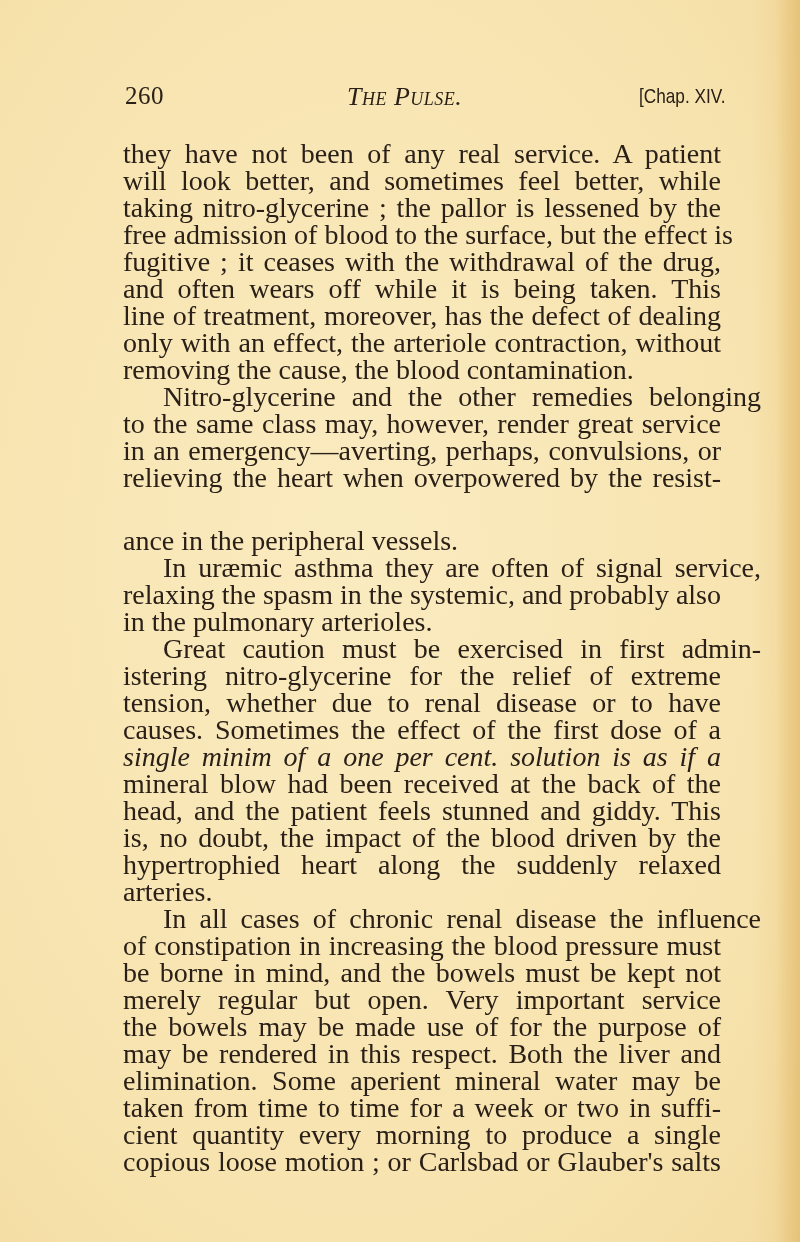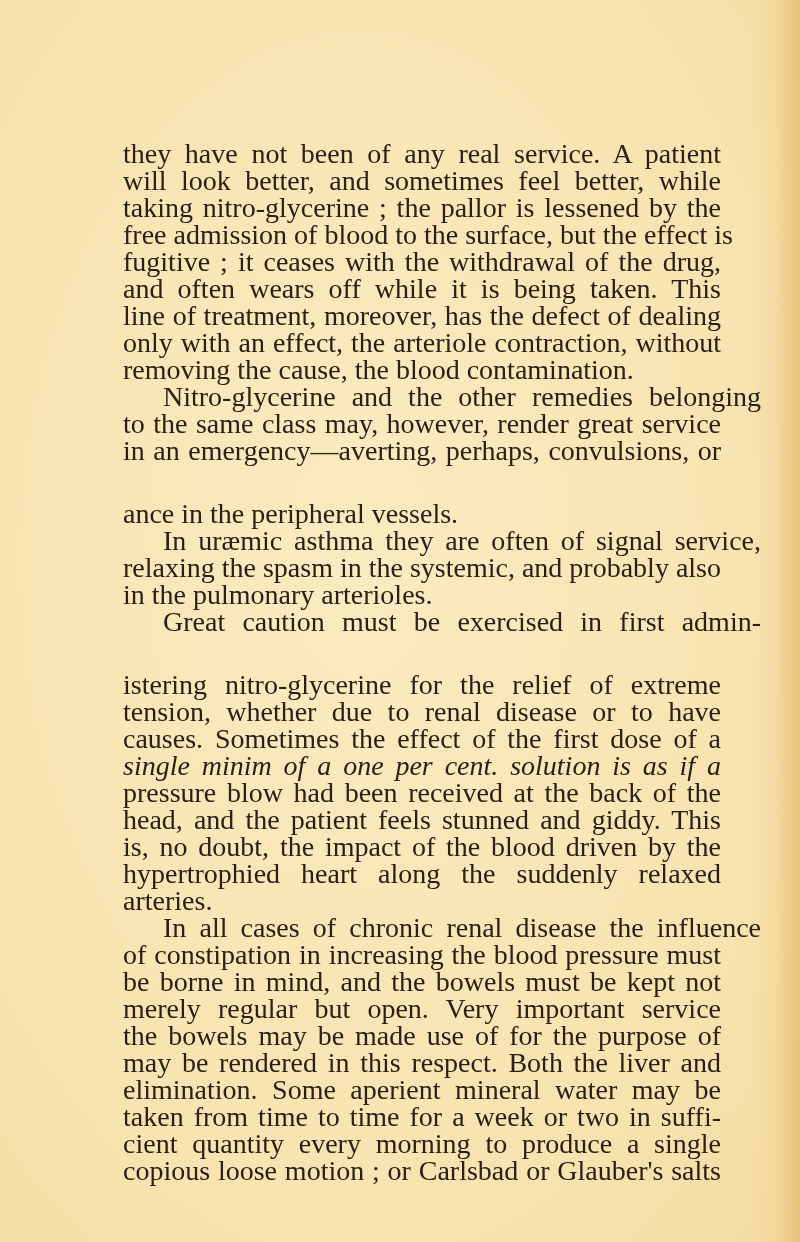--- a/index.html
+++ b/index.html
@@ -85,51 +85,57 @@
       top: 0;
       width: 24px;
       height: 1242px;
       background: linear-gradient(to right, rgba(230,190,110,0) 0%, rgba(225,185,105,0.6) 100%);
     }
   </style>
 </head>
 <body>
 
 <div class="page">
+  <div class="running-head">
+    <span class="page-number">260</span>
+    <span class="running-title">The Pulse.</span>
+    <span class="chapter-ref">[Chap. XIV.</span>
+  </div>
 
   <div class="text-block" id="text-block">
       <div>
         <span class="line" style="display: block; width: 598px;">they have not been of any real service.  A patient</span>
         <span class="line" style="display: block; width: 598px;">will look better, and sometimes feel better, while</span>
         <span class="line" style="display: block; width: 598px;">taking nitro-glycerine ; the pallor is lessened by the</span>
         <span class="line" style="display: block; width: 598px;">free admission of blood to the surface, but the effect is</span>
         <span class="line" style="display: block; width: 598px;">fugitive ; it ceases with the withdrawal of the drug,</span>
         <span class="line" style="display: block; width: 598px;">and often wears off while it is being taken.  This</span>
         <span class="line" style="display: block; width: 598px;">line of treatment, moreover, has the defect of dealing</span>
         <span class="line" style="display: block; width: 598px;">only with an effect, the arteriole contraction, without</span>
         <span class="line last" style="display: block; width: 598px;">removing the cause, the blood contamination.</span>
       </div>
       <div>
         <span class="line indent" style="display: block; width: 598px;">Nitro-glycerine and the other remedies belonging</span>
         <span class="line" style="display: block; width: 598px;">to the same class may, however, render great service</span>
         <span class="line" style="display: block; width: 598px;">in an emergency—averting, perhaps, convulsions, or</span>
+        <span class="line" style="display: block; width: 598px;">relieving the heart when overpowered by the resist-</span>
         <span class="line last" style="display: block; width: 598px; margin-top: 36px;">ance in the peripheral vessels.</span>
       </div>
       <div>
         <span class="line indent" style="display: block; width: 598px;">In uræmic asthma they are often of signal service,</span>
         <span class="line" style="display: block; width: 598px;">relaxing the spasm in the systemic, and probably also</span>
         <span class="line last" style="display: block; width: 598px;">in the pulmonary arterioles.</span>
       </div>
       <div>
         <span class="line indent" style="display: block; width: 598px;">Great caution must be exercised in first admin-</span>
-        <span class="line" style="display: block; width: 598px; margin-top: 36px;">istering nitro-glycerine for the relief of extreme</span>
+        <span class="line" style="display: block; width: 598px;">istering nitro-glycerine for the relief of extreme</span>
         <span class="line" style="display: block; width: 598px;">tension, whether due to renal disease or to have</span>
         <span class="line" style="display: block; width: 598px;">causes.  Sometimes the effect of the first dose of a</span>
         <span class="line" style="display: block; width: 598px; font-style: italic;">single minim of a one per cent. solution is as if a</span>
-        <span class="line" style="display: block; width: 598px;">pressure blow had been received at the back of the</span>
+        <span class="line" style="display: block; width: 598px;">mineral blow had been received at the back of the</span>
         <span class="line" style="display: block; width: 598px;">head, and the patient feels stunned and giddy.  This</span>
         <span class="line" style="display: block; width: 598px;">is, no doubt, the impact of the blood driven by the</span>
         <span class="line" style="display: block; width: 598px;">hypertrophied heart along the suddenly relaxed</span>
         <span class="line last" style="display: block; width: 598px;">arteries.</span>
       </div>
       <div>
         <span class="line indent" style="display: block; width: 598px;">In all cases of chronic renal disease the influence</span>
         <span class="line" style="display: block; width: 598px;">of constipation in increasing the blood pressure must</span>
         <span class="line" style="display: block; width: 598px;">be borne in mind, and the bowels must be kept not</span>
         <span class="line" style="display: block; width: 598px;">merely regular but open.  Very important service</span>

